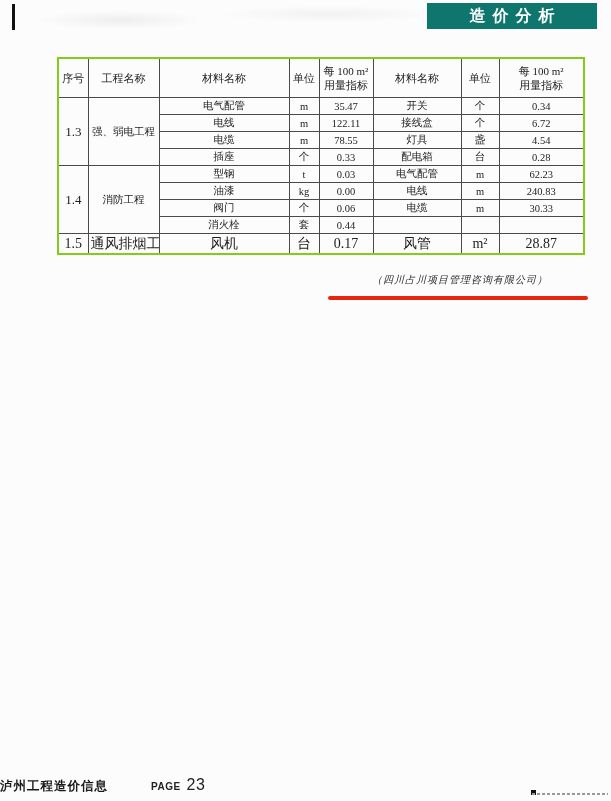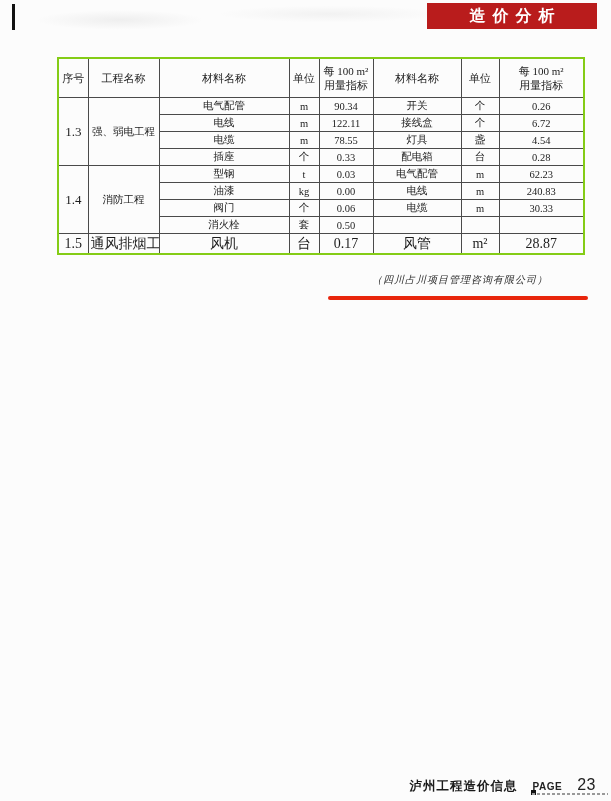--- a/index.html
+++ b/index.html
@@ -18,21 +18,21 @@
       radial-gradient(ellipse 120px 14px at 120px 20px, rgba(120,120,120,.10), transparent 70%),
       radial-gradient(ellipse 160px 12px at 330px 14px, rgba(120,120,120,.08), transparent 70%),
       radial-gradient(ellipse 90px 14px at 520px 12px, rgba(120,120,120,.10), transparent 70%);
     pointer-events:none;
   }
   .corner-tick{
     position:absolute;left:12px;top:4px;width:3px;height:26px;background:#111;
   }
   .banner{
     position:absolute;left:427px;top:3px;width:170px;height:26px;
-    background:#b91c1c;color:#fff;
+    background:#0f766e;color:#fff;
     display:flex;align-items:center;justify-content:center;
     font-family:"Liberation Sans","DejaVu Sans",sans-serif;
     font-size:16px;font-weight:bold;letter-spacing:7px;
     padding-left:7px;box-sizing:border-box;
   }
   table.cost{
     position:absolute;left:57px;top:57px;
     width:526px;height:185px;
     border-collapse:collapse;table-layout:fixed;
     font-size:10.5px;
@@ -54,25 +54,25 @@
     text-align:center;
     font-size:10px;font-style:italic;letter-spacing:1px;
     color:#2a2a2a;
   }
   .red-rule{
     position:absolute;left:328px;top:296px;width:260px;height:4px;
     border-radius:2px;
   }
   .footer{
     position:absolute;left:0;top:776px;width:596px;
-    display:flex;align-items:baseline;justify-content:flex-end;gap:15px;
+    display:flex;align-items:baseline;gap:6px;
     font-family:"Liberation Sans","DejaVu Sans",sans-serif;
   }
   .footer .pub{font-size:12.5px;font-weight:bold;color:#1a1a1a;letter-spacing:1px;}
-  .footer .page-label{font-size:10px;font-weight:bold;color:#222;letter-spacing:.5px;}
+  .footer .page-label{font-size:10px;font-weight:bold;color:#222;letter-spacing:.5px;margin-left:37px;}
   .footer .page-num{font-size:16px;color:#222;letter-spacing:.5px;}
   .footer-underline{
     position:absolute;left:532px;top:793px;width:76px;height:2px;
     background:repeating-linear-gradient(90deg,#999 0 3px,transparent 3px 5px);
   }
   .footer-square{
     position:absolute;left:531px;top:790px;width:5px;height:5px;background:#111;
   }
 </style>
 </head>
@@ -112,24 +112,24 @@
 用量指标</th>
       </tr>
     </thead>
     <tbody>
 
       <tr>
         <td class="seq" rowspan="4">1.3</td>
         <td rowspan="4">强、弱电工程</td>
         <td>电气配管</td>
         <td>m</td>
-        <td>90.34</td>
+        <td>35.47</td>
         <td>开关</td>
         <td>个</td>
-        <td>0.26</td>
+        <td>0.34</td>
       </tr>
       <tr>
         <td>电线</td>
         <td>m</td>
         <td>122.11</td>
         <td>接线盒</td>
         <td>个</td>
         <td>6.72</td>
       </tr>
       <tr>
@@ -171,21 +171,21 @@
         <td>阀门</td>
         <td>个</td>
         <td>0.06</td>
         <td>电缆</td>
         <td>m</td>
         <td>30.33</td>
       </tr>
       <tr>
         <td>消火栓</td>
         <td>套</td>
-        <td>0.50</td>
+        <td>0.44</td>
         <td></td>
         <td></td>
         <td></td>
       </tr>
 
       <tr class="last-row">
         <td class="seq">1.5</td>
         <td>通风排烟工程</td>
         <td>风机</td>
         <td>台</td>

